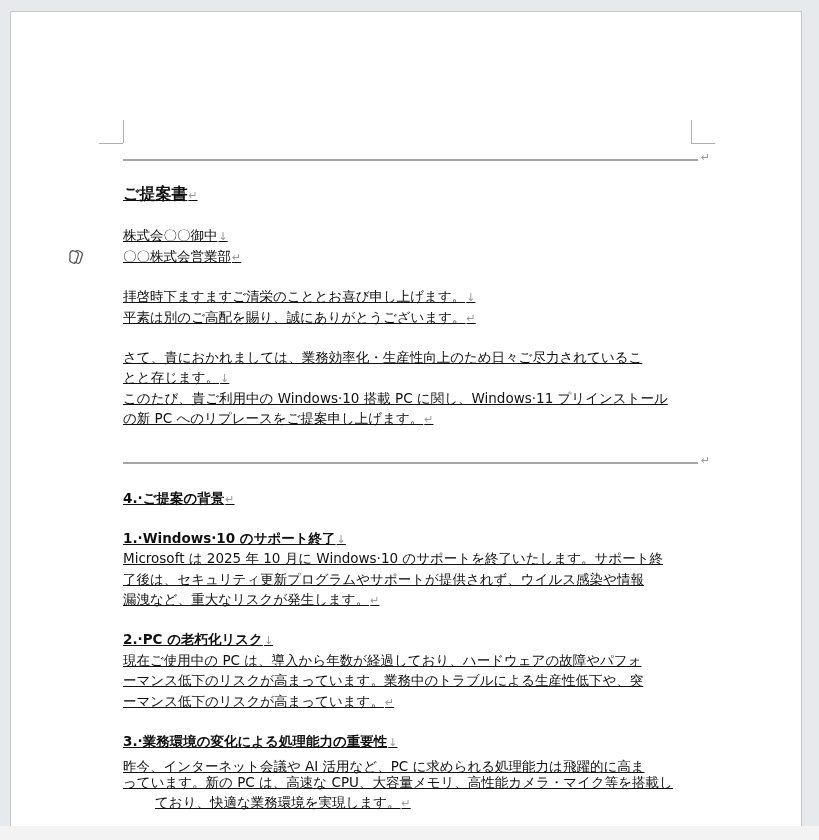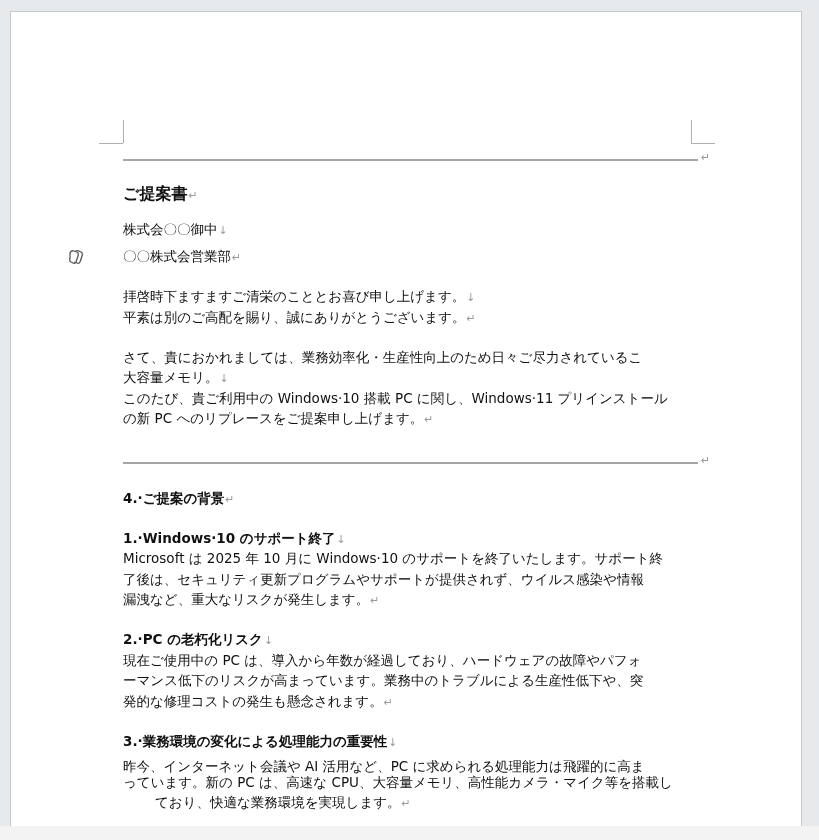--- a/index.html
+++ b/index.html
@@ -36,21 +36,21 @@
     .copilot {
       position: absolute; left: 56px; top: 236px; width: 18px; height: 18px;
     }
 
     .content {
       position: absolute; left: 112px; top: 0; width: 575px;
       color: #111;
       font-size: 13.5px;
       line-height: 20.5px;
     }
-    .line { position: absolute; left: 0; white-space: nowrap; }
+    .line { position: absolute; left: 0; white-space: nowrap; text-decoration: underline; }
     .title { font-weight: bold; font-size: 16px; }
     .bold { font-weight: bold; }
     .mk { color: #9a9a9a; font-size: 11px; font-weight: normal; margin-left: 1px; }
   </style>
 </head>
 <body>
 
 <div class="page">
   <div class="crop crop-tl-v"></div>
   <div class="crop crop-tl-h"></div>
@@ -66,39 +66,39 @@
       <path d="M3 5 Q4 2 7 3 L10 4 Q12 5 11 8 L9 14 Q8 16 6 15 L4 14 Q2 13 3 10 Z"></path>
       <path d="M8 4 Q9 2 12 3 L14 4 Q16 5 15 8 L13 14 Q12 16 10 15 L7 14"></path>
     </g>
   </svg>
 
   <div class="content">
     <div class="line title" style="top:172px;">
       <span>ご提案書</span><span class="mk">↵</span>
     </div>
 
-    <div class="line" style="top:207px;">
+    <div class="line" style="top:213px;">
       <span>株式会〇〇御中</span><span class="mk">↓</span>
     </div>
     <div class="line" style="top:234px;">
       <span>〇〇株式会営業部</span><span class="mk">↵</span>
     </div>
 
     <div class="line" style="top:274px;">
       <span>拝啓時下ますますご清栄のこととお喜び申し上げます。</span><span class="mk">↓</span>
     </div>
     <div class="line" style="top:295px;">
       <span>平素は別のご高配を賜り、誠にありがとうございます。</span><span class="mk">↵</span>
     </div>
 
     <div class="line" style="top:335px;">
       <span>さて、貴におかれましては、業務効率化・生産性向上のため日々ご尽力されているこ</span>
     </div>
     <div class="line" style="top:355px;">
-      <span>大容量メモリ。</span><span class="mk">↓</span>
+      <span>とと存じます。</span><span class="mk">↓</span>
     </div>
     <div class="line" style="top:376px;">
       <span>このたび、貴ご利用中の Windows·10 搭載 PC に関し、Windows·11 プリインストール</span>
     </div>
     <div class="line" style="top:396px;">
       <span>の新 PC へのリプレースをご提案申し上げます。</span><span class="mk">↵</span>
     </div>
   </div>
 
   <div class="hr" style="top:450px;">
@@ -118,21 +118,21 @@
     <div class="line" style="top:577px;">
       <span>漏洩など、重大なリスクが発生します。</span><span class="mk">↵</span>
     </div>
 
     <div class="line bold" style="top:617px;">
       <span>2.·PC の老朽化リスク</span><span class="mk">↓</span>
     </div>
     <div class="line" style="top:638px;"><span>現在ご使用中の PC は、導入から年数が経過しており、ハードウェアの故障やパフォ</span></div>
     <div class="line" style="top:658px;"><span>ーマンス低下のリスクが高まっています。業務中のトラブルによる生産性低下や、突</span></div>
     <div class="line" style="top:679px;">
-      <span>発的な修理コストの発生も懸念されます。</span><span class="mk">↵</span>
+      <span>ーマンス低下のリスクが高まっています。</span><span class="mk">↵</span>
     </div>
 
     <div class="line bold" style="top:719px;">
       <span>3.·業務環境の変化による処理能力の重要性</span><span class="mk">↓</span>
     </div>
     <div class="line" style="top:744px;"><span>昨今、インターネット会議や AI 活用など、PC に求められる処理能力は飛躍的に高ま</span></div>
     <div class="line" style="top:760px;"><span>っています。新の PC は、高速な CPU、大容量メモリ、高性能カメラ・マイク等を搭載し</span></div>
     <div class="line" style="top:780px;margin-left:32px;">
       <span>ており、快適な業務環境を実現します。</span><span class="mk">↵</span>
     </div>

